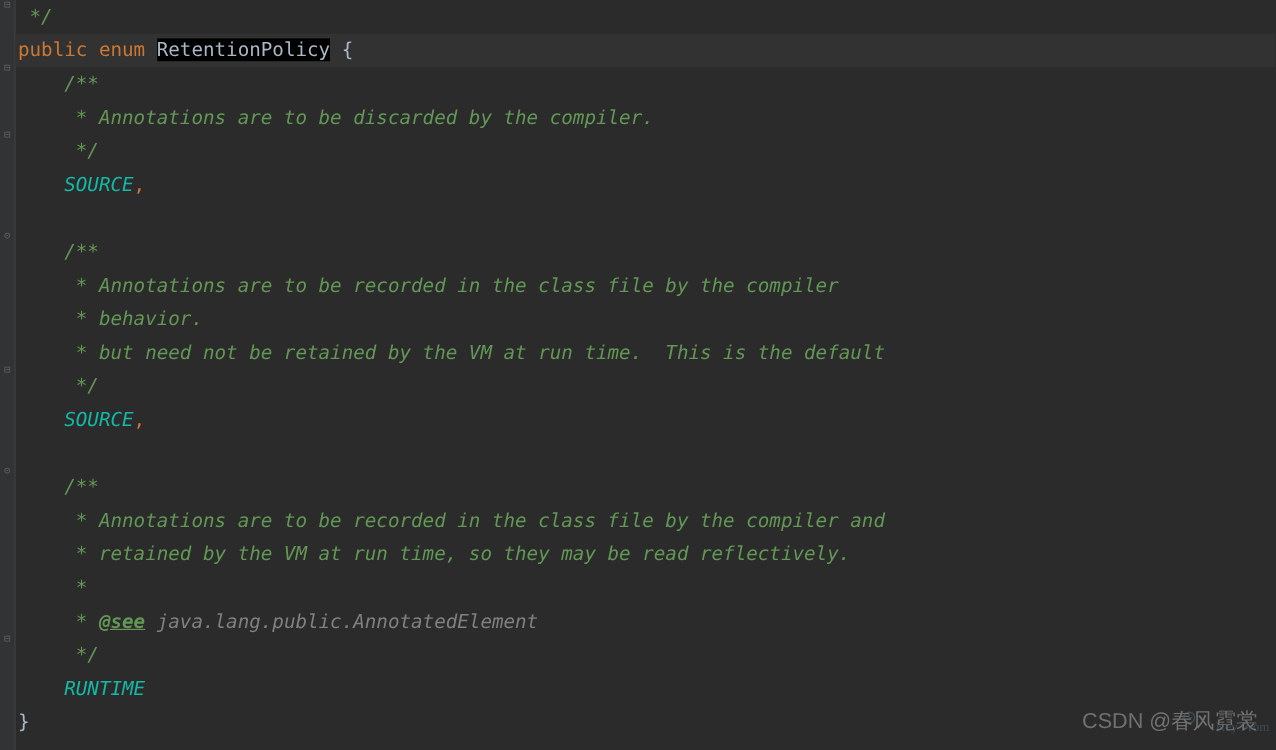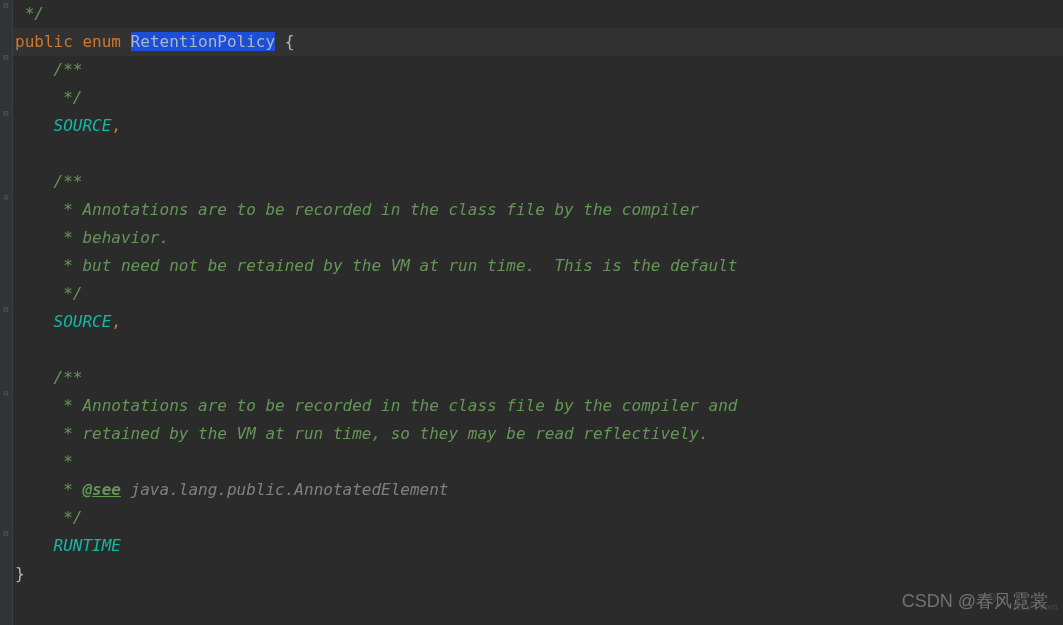--- a/index.html
+++ b/index.html
@@ -77,21 +77,21 @@
       font-style: italic;
       text-decoration: underline;
       font-weight: bold;
       margin-top: 23px;
     }
     .doc-link {
       color: #808080;
       font-style: italic;
     }
     .highlight-def {
-      background: #1d4ed8;
+      background: #000000;
     }
     .watermark {
       position: absolute;
       bottom: 10px;
       right: 15px;
       color: #aaaaaa;
       font-family: Arial, sans-serif;
       font-size: 18px;
       opacity: 0.55;
       pointer-events: none;
@@ -124,20 +124,21 @@
   <div class="gutter-mark" style="top:192px">⊝</div>
   <div class="gutter-mark" style="top:304px">⊟</div>
   <div class="gutter-mark" style="top:388px">⊝</div>
   <div class="gutter-mark" style="top:528px">⊟</div>
 </div>
 
 <div class="code-area">
   <div class="line"><span class="comment"> */</span></div>
   <div class="line line-highlight"><span class="keyword">public</span> <span class="keyword">enum</span> <span class="enum-name highlight-def">RetentionPolicy</span> <span class="brace">{</span></div>
   <div class="line"><span class="comment">    /**</span></div>
+  <div class="line"><span class="comment">     * Annotations are to be discarded by the compiler.</span></div>
   <div class="line"><span class="comment">     */</span></div>
   <div class="line">    <span class="enum-const">SOURCE</span><span class="punct">,</span></div>
   <div class="line"> </div>
   <div class="line"><span class="comment">    /**</span></div>
   <div class="line"><span class="comment">     * Annotations are to be recorded in the class file by the compiler</span></div>
   <div class="line"><span class="comment">     * behavior.</span></div>
   <div class="line"><span class="comment">     * but need not be retained by the VM at run time.  This is the default</span></div>
   <div class="line"><span class="comment">     */</span></div>
   <div class="line">    <span class="enum-const">SOURCE</span><span class="punct">,</span></div>
   <div class="line"> </div>

